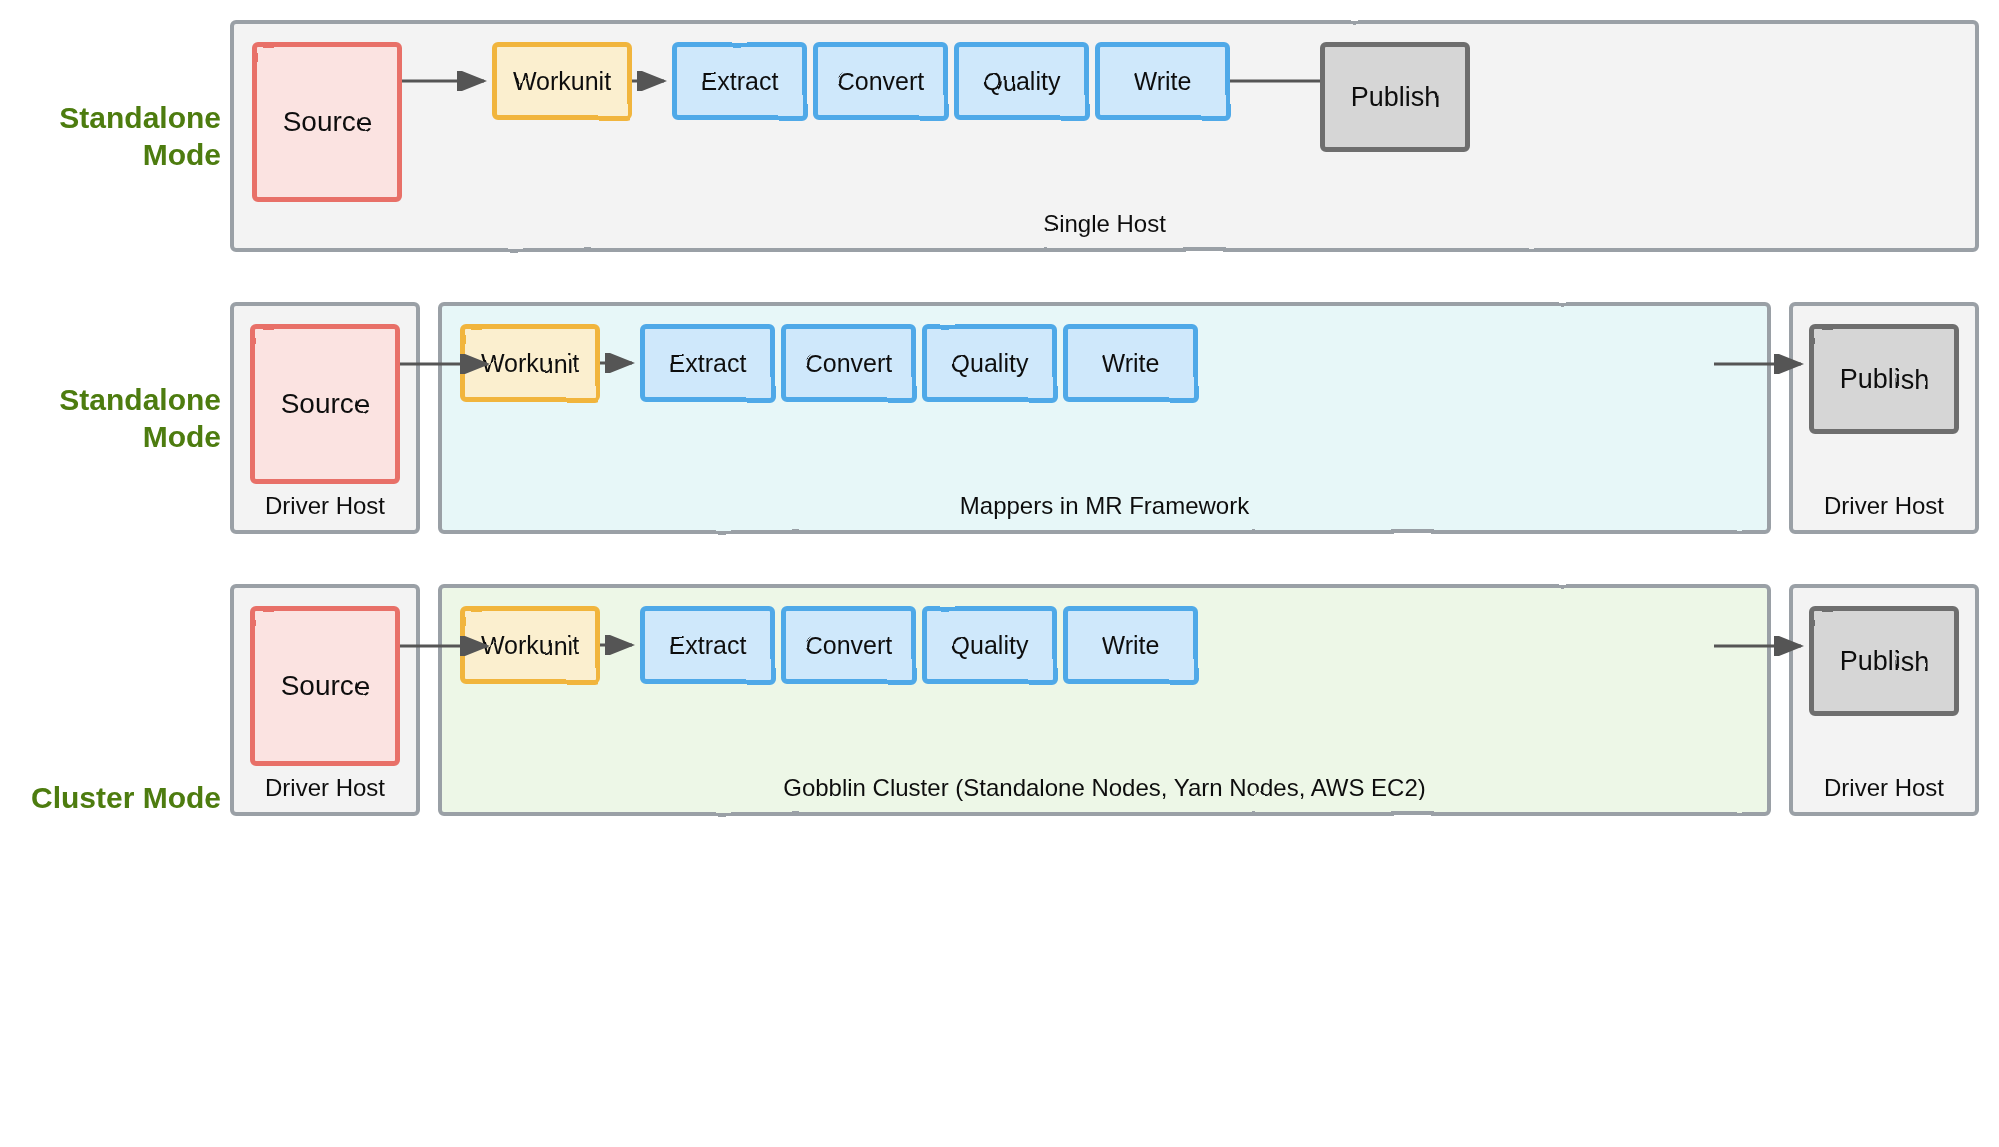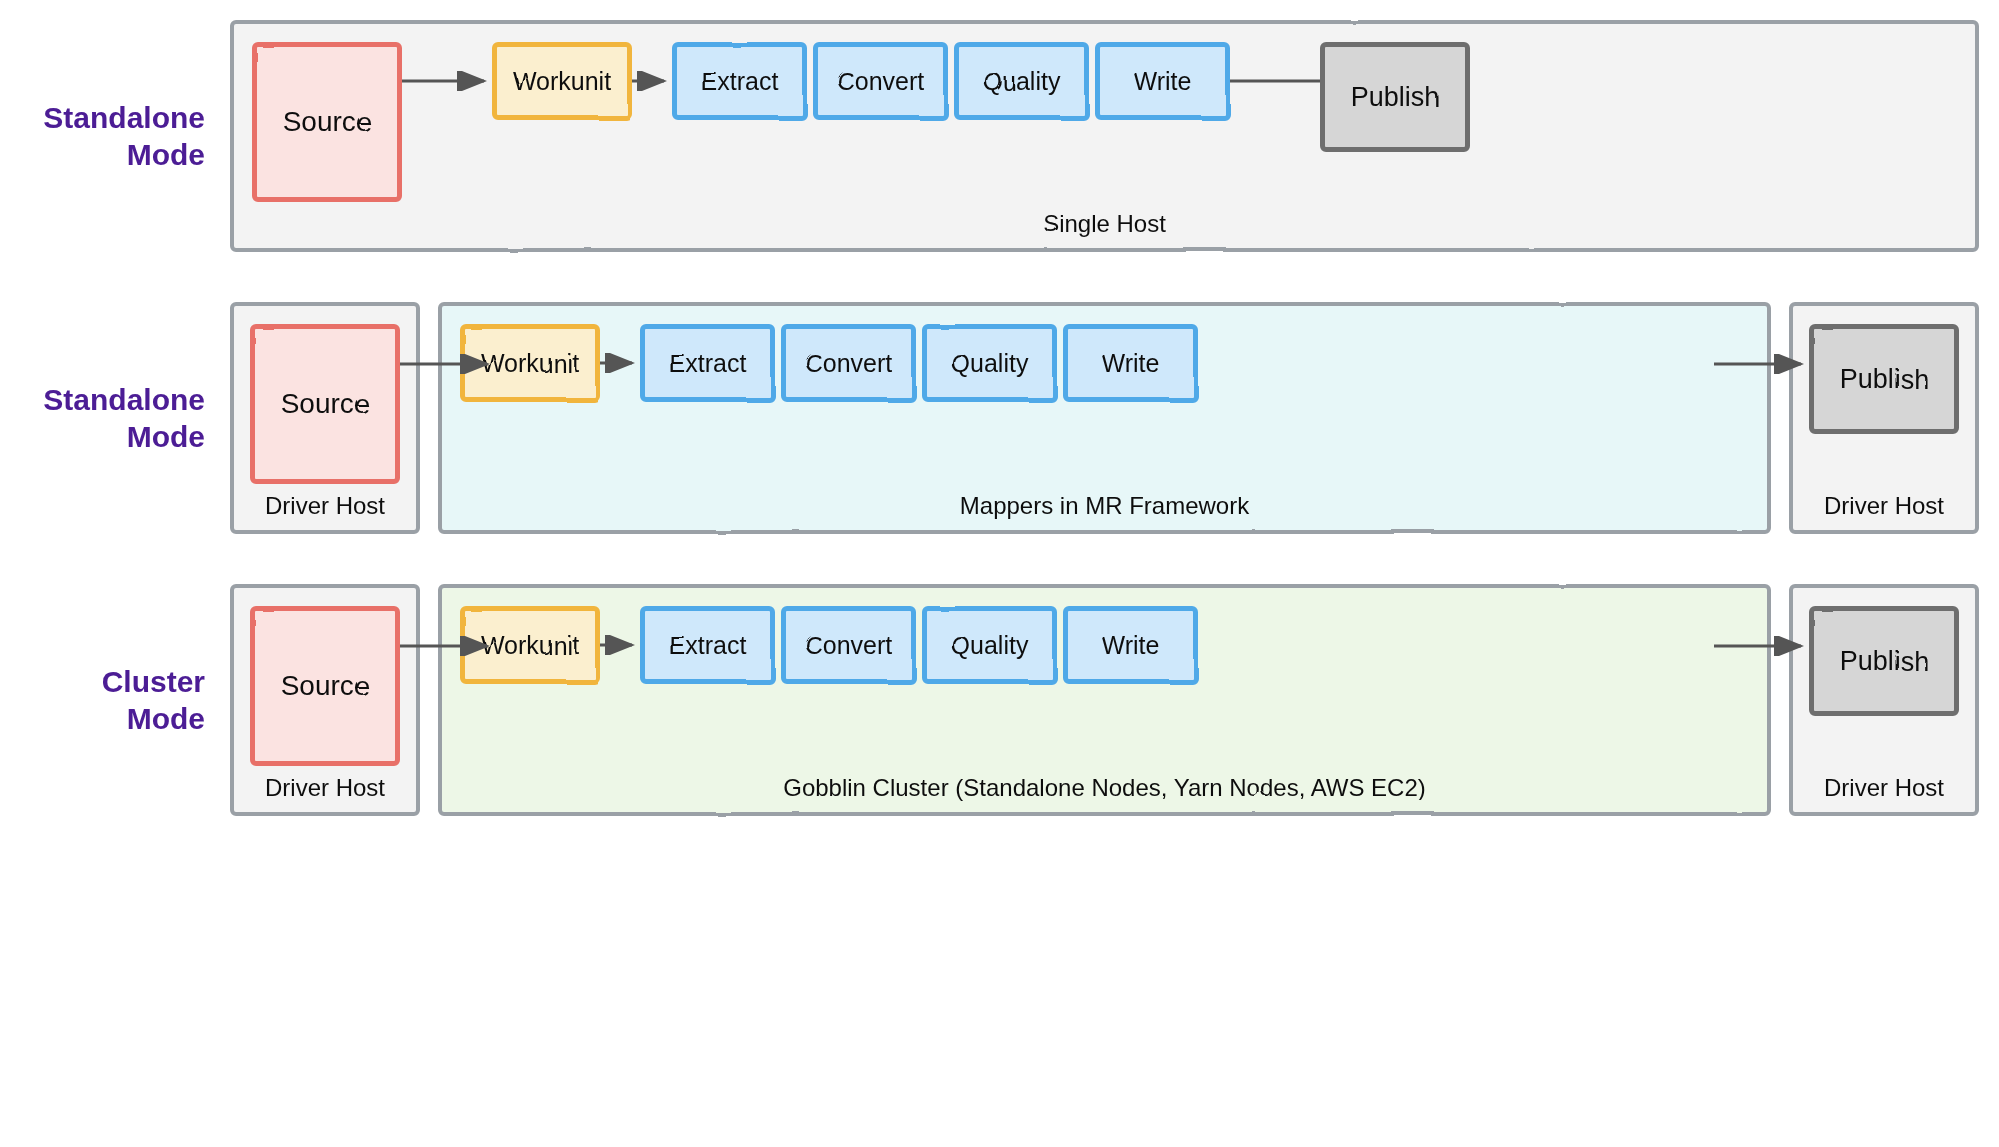--- a/index.html
+++ b/index.html
@@ -10,28 +10,28 @@
     background: #ffffff;
     width: 1999px;
     height: 1147px;
   }
   .row {
     display: flex;
     align-items: center;
     margin-bottom: 50px;
     position: relative;
   }
-  .row:last-child { margin-bottom: 16px; }
+  .row:last-child { margin-bottom: 16px; align-items: flex-end; }
   .mode-label {
     width: 210px;
     text-align: right;
-    padding-right: 25px;
+    padding-right: 9px;
     font-size: 30px;
     font-weight: 700;
-    color: #4c1d95;
+    color: #4d7c0f;
     line-height: 1.25;
     flex-shrink: 0;
   }
   .lane {
     display: flex;
     align-items: stretch;
     gap: 18px;
     position: relative;
     flex: 1;
   }

